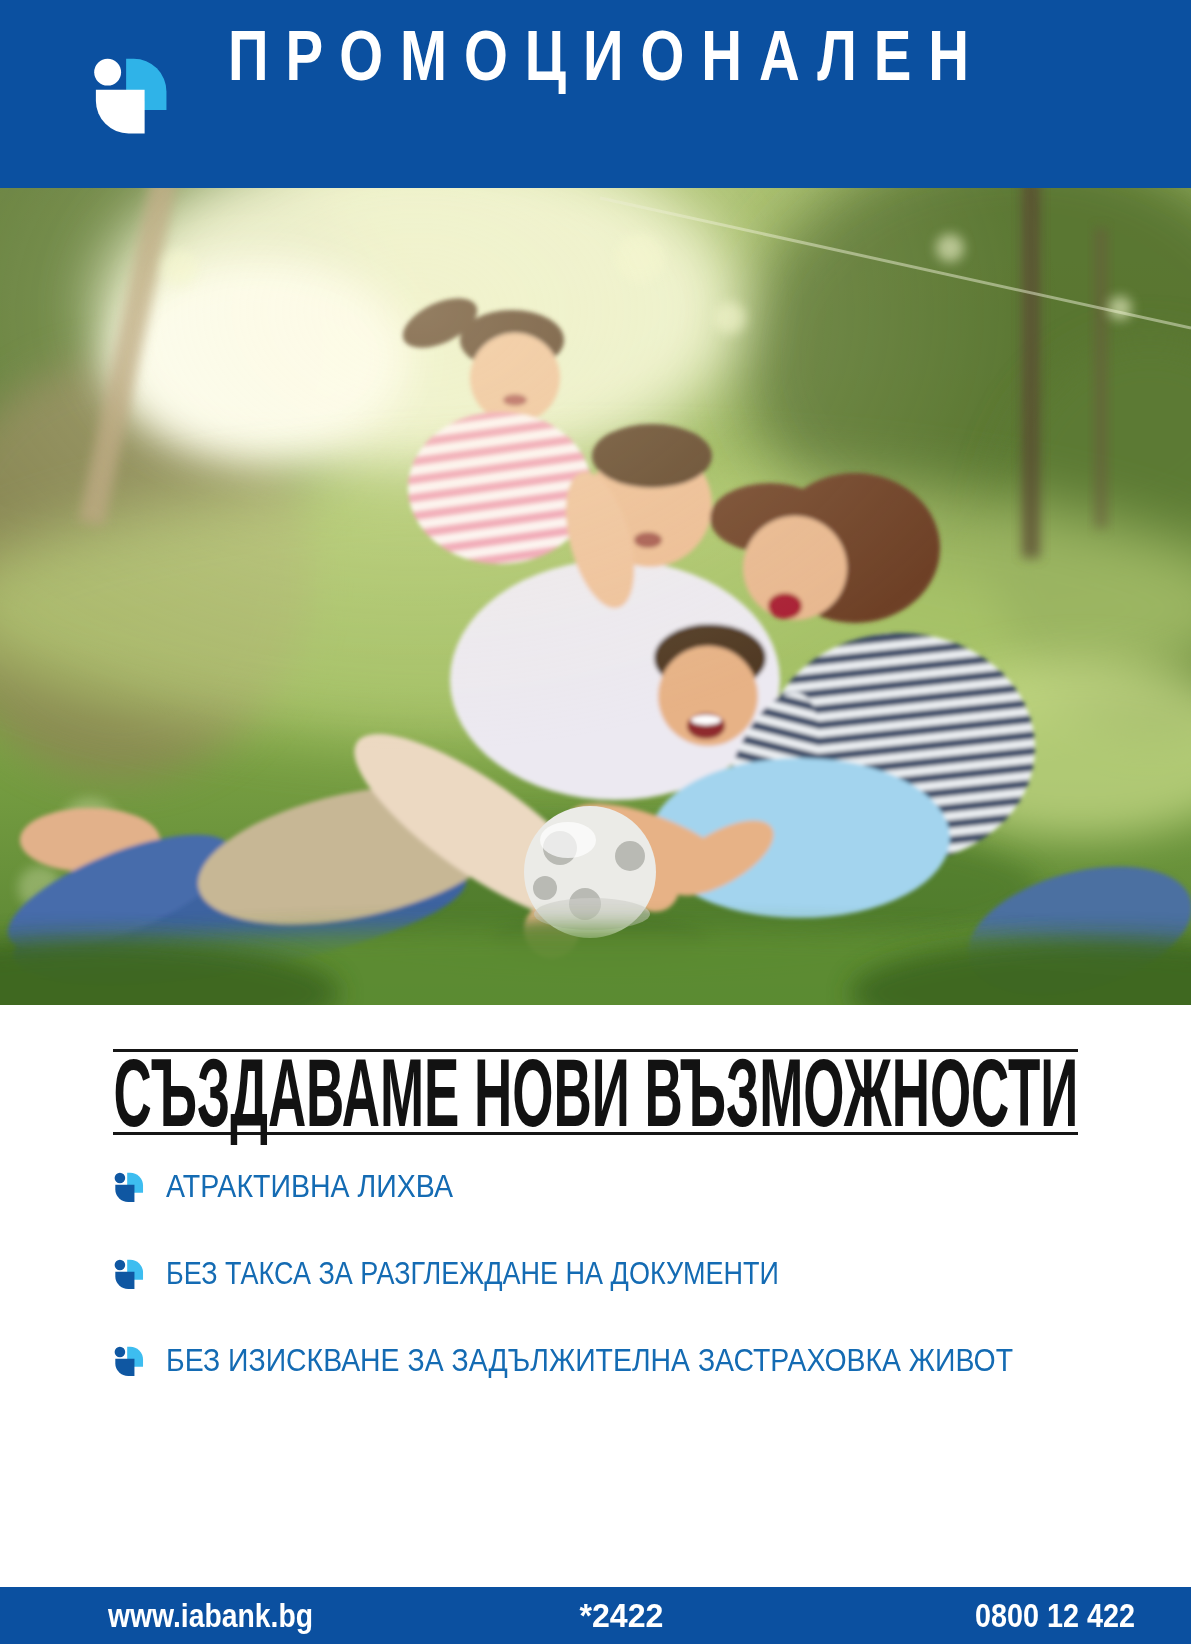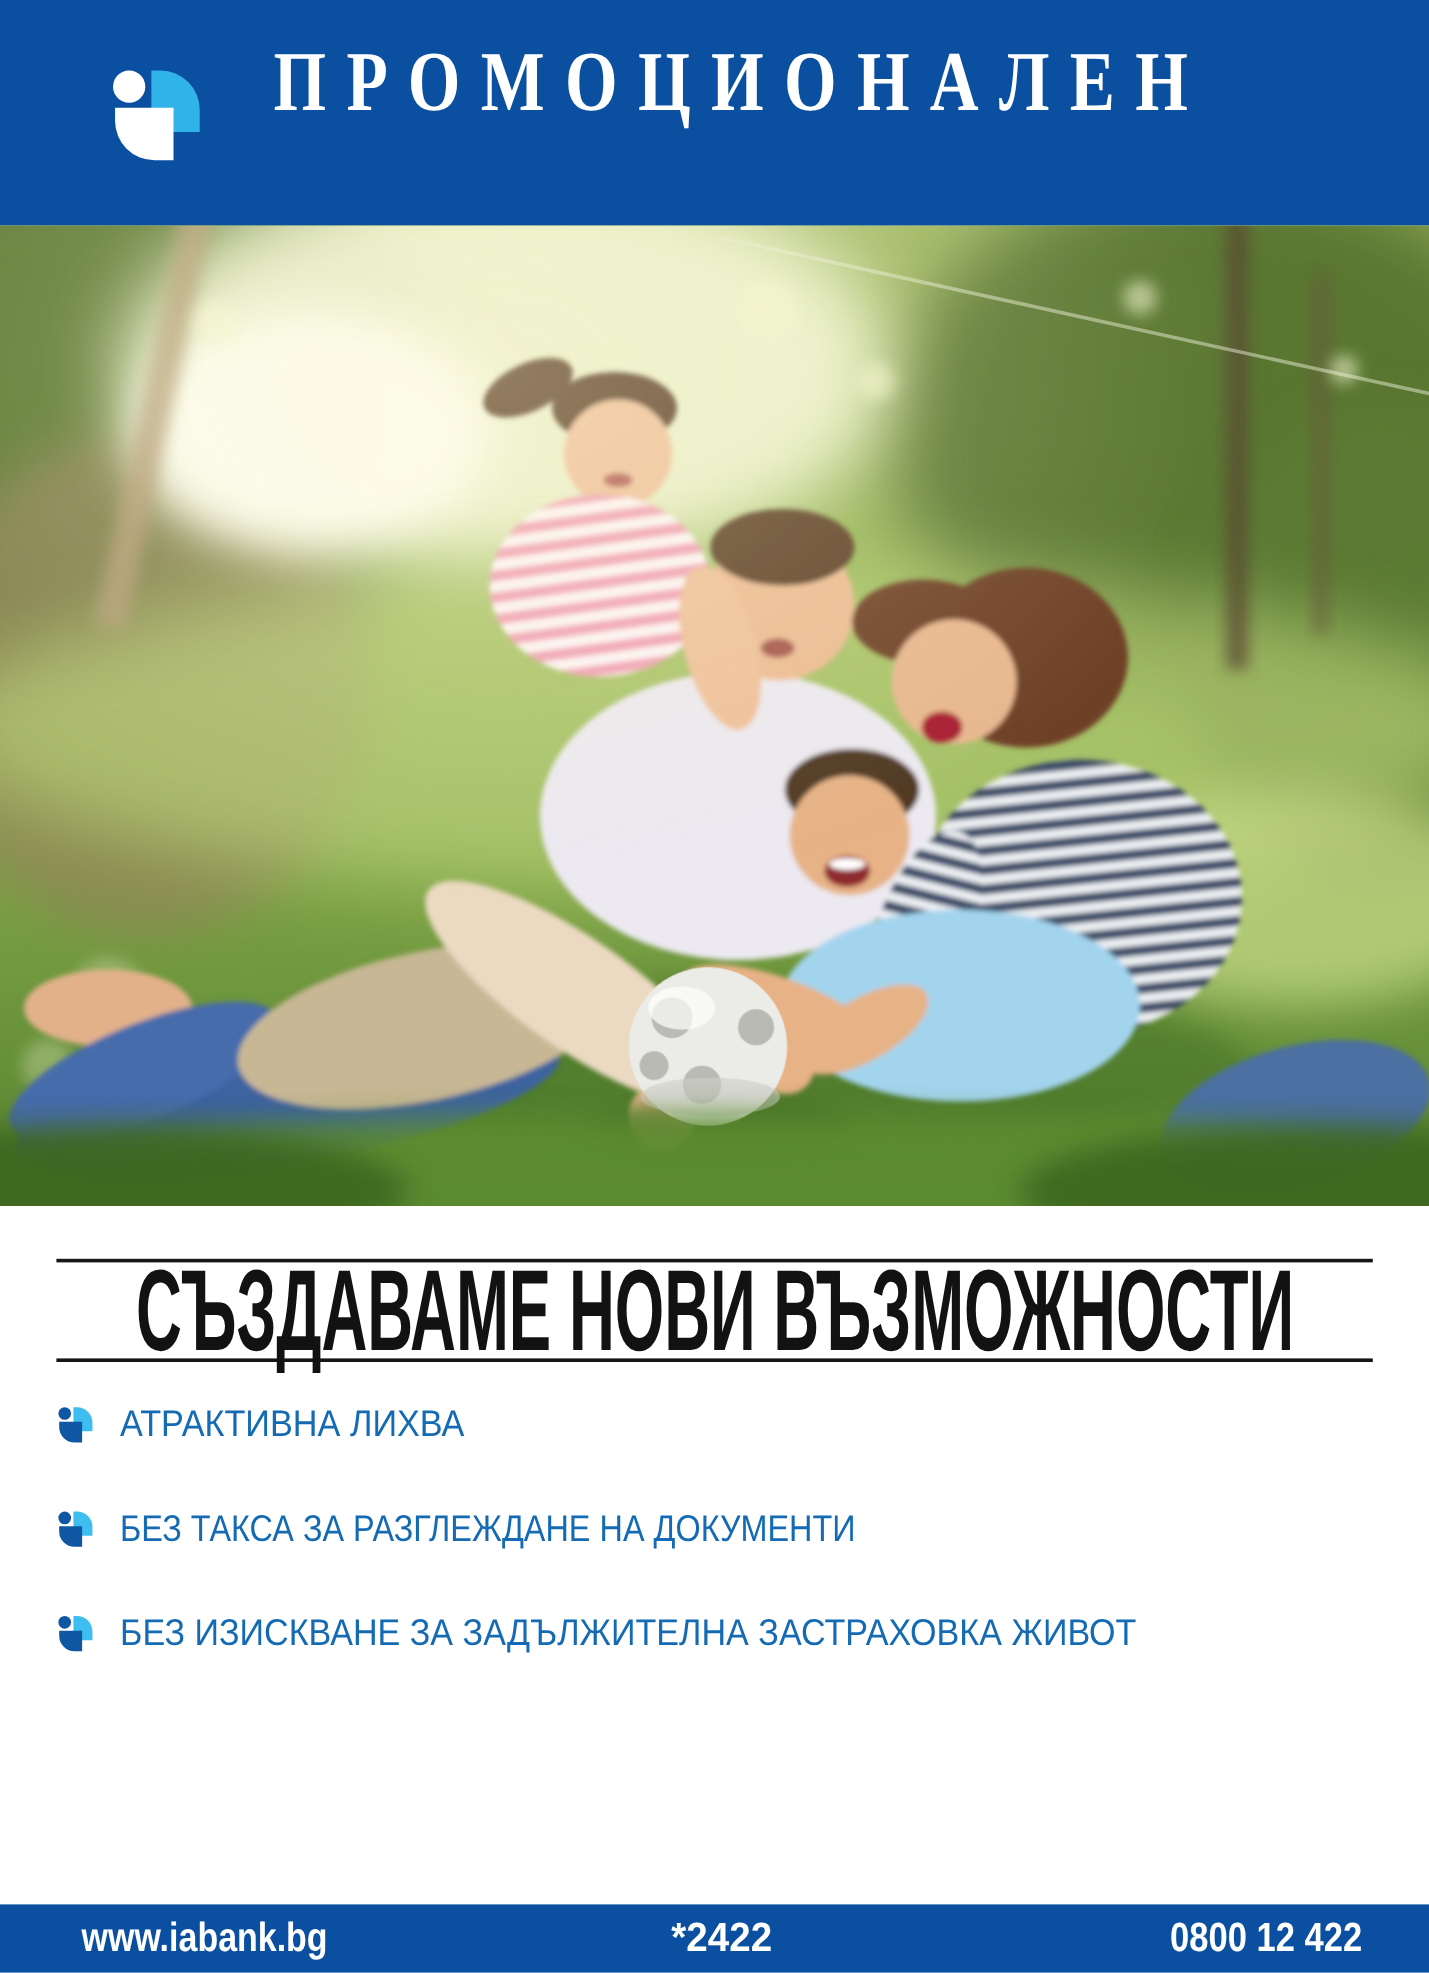--- a/index.html
+++ b/index.html
@@ -8,34 +8,34 @@
     background:#ffffff;
     font-family:"Liberation Sans", sans-serif;
     display:flex; flex-direction:column;
     overflow:hidden; position:relative;
   }
 
   
   .header { flex:none; height:188px; background:#0b50a0; position:relative; }
   .logo-header { position:absolute; left:90px; top:50px; width:84px; height:93px;
     --main:#ffffff; --accent:#2fb3e8; }
-  .header-title { position:absolute; left:228px; top:33px; width:760px; overflow:visible;font-family:Liberation Serif, serif; }
+  .header-title { position:absolute; left:228px; top:20px; width:760px; overflow:visible; }
   .ht-line { display:inline-block; color:#ffffff; font-weight:bold; white-space:nowrap;
     transform-origin:left center; }
   .ht1 { font-size:71px; line-height:72px; letter-spacing:0.30em; }
   .ht2 { font-size:74px; line-height:76px; display:inline-block; }
   .ht-row { height:72px; }
   .ht-row2 { height:76px; margin-top:2px; }
 
   
   .photo { flex:none; height:817px; position:relative; overflow:hidden; background:#7da345; }
   .photo svg { display:block; width:100%; height:100%; }
 
   
-  .content { flex:none; padding:0 47px; }
+  .content { flex:none; padding:0 113px; }
   .rule { height:3px; background:#161616; }
   .rule-top { margin-top:44px; }
   .rule-bottom { margin-top:3px; }
   .headline { margin-top:5px; color:#121212; }
   .hl-row { height:72px; display:flex; justify-content:center; align-items:center; overflow:visible; }
   .hl-line { font-size:96px; font-weight:bold; line-height:1; white-space:nowrap;
     transform-origin:center center; display:inline-block; }
   .subtitle-row { margin-top:27px; height:44px; }
   .subtitle { font-size:42px; line-height:44px; color:#262626; white-space:nowrap;
     display:inline-block; transform-origin:left center; }
@@ -44,21 +44,21 @@
   .benefit { display:flex; align-items:center; height:44px; margin-bottom:43px; }
   .benefit:last-child { margin-bottom:12px; }
   .logo-bullet { width:33px; height:41px; flex:none;
     --main:#0f57a2; --accent:#3dbdf0; }
   .benefit-label { margin-left:20px; font-size:31px; color:#146bb3; white-space:nowrap;
     display:inline-block; transform-origin:left center; }
 
   
   .footer { margin-top:auto; flex:none; height:57px; background:#0b50a0;
     display:grid; grid-template-columns:1fr auto 1fr; align-items:center;
-    padding:0 56px 0 68px; color:#ffffff; font-weight:bold; font-size:34px; }
+    padding:0 56px 0 108px; color:#ffffff; font-weight:bold; font-size:34px; }
   .f-left  { justify-self:start; transform-origin:left center;  white-space:nowrap; display:inline-block; }
   .f-mid   { justify-self:center; transform-origin:center center; white-space:nowrap; display:inline-block; }
   .f-right { justify-self:end;  transform-origin:right center; white-space:nowrap; display:inline-block; }
 
   .hidden-defs { position:absolute; width:0; height:0; overflow:hidden; }
 </style>
 </head>
 <body>
 
 <svg class="hidden-defs" aria-hidden="true">

